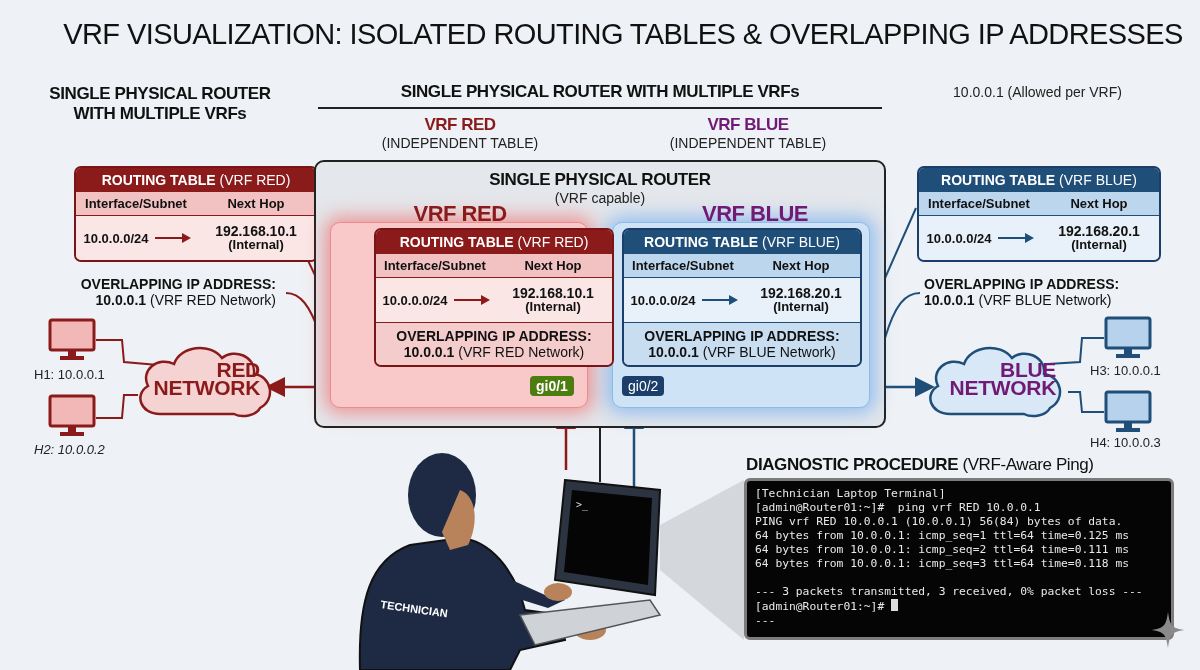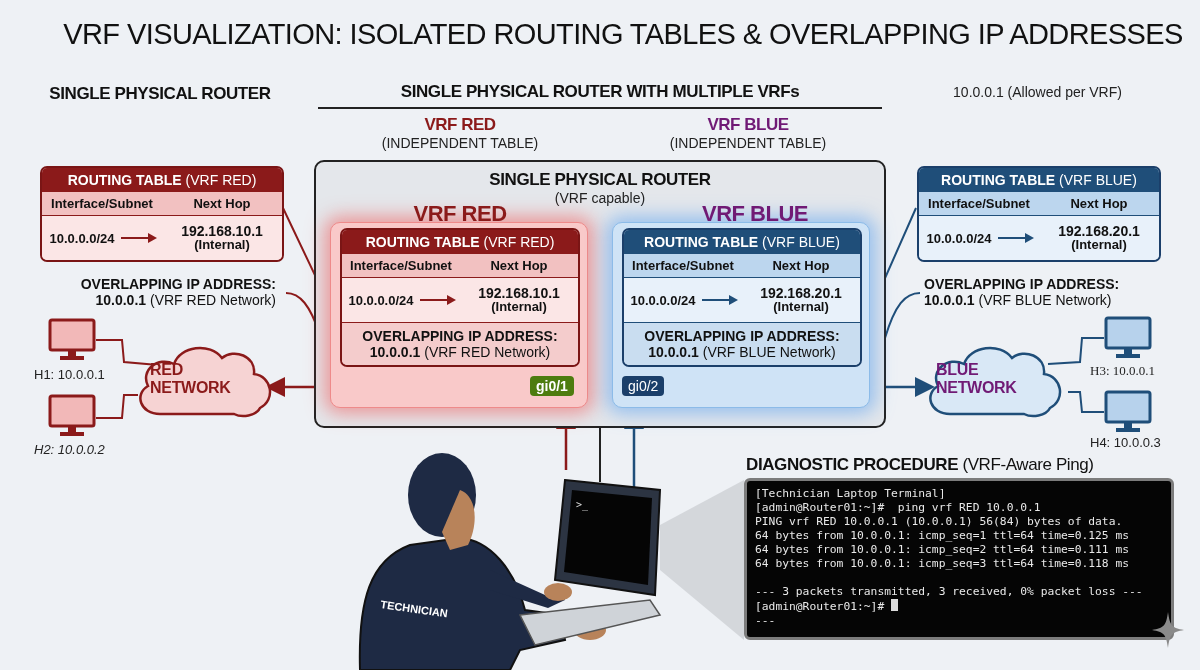--- a/index.html
+++ b/index.html
@@ -7,21 +7,21 @@
   body { background: #eef1f5; font-family: "Liberation Sans", "DejaVu Sans", sans-serif; color: #111; position: relative; }
   .abs { position: absolute; }
   .cond { font-family: "Liberation Sans", sans-serif; font-weight: 700; letter-spacing: -0.5px; }
   #title { left: 0; top: 18px; width: 1200px; text-align: center; font-size: 29px; font-weight: 400; letter-spacing: -0.6px; color: #111; margin-left: 23px; }
   .sec-title { font-size: 17px; font-weight: 700; text-align: center; line-height: 20px; color: #111; letter-spacing: -0.4px; }
   .sub { font-size: 14px; text-align: center; color: #222; }
   .vrf-red-c { color: #8b1a1a; }
   .vrf-blue-c { color: #701a75; }
 
   .rt { border-radius: 7px; overflow: hidden; border: 2px solid; }
-  .rt.red { border-color: #7a1515; background: #f7d6d6; }
+  .rt.red { border-color: #7a1515; background: #f7d6d6; margin-left: 34px; }
   .rt.blue { border-color: #1b3f6a; background: #d4e5f4; }
   .rt .hdr { color: #fff; font-size: 14px; text-align: center; height: 24px; line-height: 24px; }
   .rt.red .hdr { background: #8b1a1a; }
   .rt.blue .hdr { background: #1f4e79; }
   .rt .hdr b { font-weight: 700; }
   .rt .hdr span { font-weight: 400; }
   .rt .cols { display: flex; font-size: 13px; font-weight: 700; height: 24px; line-height: 24px; border-bottom: 1.5px solid; }
   .rt.red .cols { background: #f2c1c1; border-color: #8b1a1a; }
   .rt.blue .cols { background: #bcd6ee; border-color: #1f4e79; }
   .rt .cols div { flex: 1; text-align: center; }
@@ -43,36 +43,37 @@
   .ovl-label b { font-weight: 700; }
 
   #router-box { left: 314px; top: 160px; width: 572px; height: 268px; border: 2px solid #222; border-radius: 10px; background: #e4e7eb; }
   .glow-red { left: 330px; top: 222px; width: 258px; height: 186px; border-radius: 10px; background: #f9c9c9; box-shadow: 0 0 18px 6px rgba(240,90,90,0.55); border: 1.5px solid #ee8a8a; }
   .glow-blue { left: 612px; top: 222px; width: 258px; height: 186px; border-radius: 10px; background: #cfe3f6; box-shadow: 0 0 18px 6px rgba(90,160,240,0.55); border: 1.5px solid #8cbbe8; }
   .iface { font-size: 14px; color: #fff; padding: 2px 6px; border-radius: 4px; }
   .iface.red { background: #4d7c0f; font-weight: bold; }
   .iface.blue { background: #1b3f6a; }
 
   .host-label { font-size: 13px; color: #222; }
-  .net-label { font-size: 16px; font-weight: 700; text-align: left; line-height: 18px; letter-spacing: -0.3px; }
+  .net-label { font-size: 21px; font-weight: 700; text-align: right; line-height: 18px; letter-spacing: -0.3px; }
 
   #terminal { left: 744px; top: 478px; width: 430px; height: 162px; background: #050505; border: 3px solid #7c7c7c; border-radius: 6px; padding: 6px 8px; }
   #terminal pre { font-family: "DejaVu Sans Mono", "Liberation Mono", monospace; font-size: 11.3px; line-height: 14px; color: #e8e8e8; white-space: pre; }
   .cursor { display: inline-block; width: 7px; height: 12px; background: #ddd; vertical-align: -1px; }
   #diag-title { left: 746px; top: 455px; font-size: 17px; letter-spacing: -0.4px; }
   #diag-title b { font-weight: 700; }
   #diag-title span { font-weight: 400; }
 </style>
 </head>
 <body>
 
 <div id="title" class="abs">VRF VISUALIZATION: ISOLATED ROUTING TABLES &amp; OVERLAPPING IP ADDRESSES</div>
 
 <div class="abs sec-title" style="left:30px; top:84px; width:260px;">
   <div>SINGLE PHYSICAL ROUTER</div>
+  <div>WITH MULTIPLE VRFs</div>
 </div>
 
 <div class="abs sec-title" style="left:318px; top:82px; width:564px;">SINGLE PHYSICAL ROUTER WITH MULTIPLE VRFs</div>
 <div class="abs" style="left:318px; top:107px; width:564px; height:1.5px; background:#222;"></div>
 <div class="abs" style="left:340px; top:115px; width:240px; text-align:center;">
   <div class="cond vrf-red-c" style="font-size:17px;">VRF RED</div>
   <div class="sub">(INDEPENDENT TABLE)</div>
 </div>
 <div class="abs" style="left:628px; top:115px; width:240px; text-align:center;">
   <div class="cond vrf-blue-c" style="font-size:17px;">VRF BLUE</div>
@@ -234,21 +235,21 @@
 </svg>
 <div class="abs net-label vrf-blue-c" style="left:936px; top:361px; width:120px;">
   <div>BLUE</div>
     <div>NETWORK</div>
 </div>
 <svg class="abs" style="left:1104px; top:316px;" width="48" height="46">
   <rect x="2" y="2" width="44" height="30" rx="2" fill="#b7d2ec" stroke="#1f4e79" stroke-width="3"></rect>
   <rect x="20" y="32" width="8" height="7" fill="#1f4e79"></rect>
     <rect x="12" y="38" width="24" height="4" fill="#1f4e79"></rect>
 </svg>
-<div class="abs host-label" style="left:1090px; top:363px;font-family:Liberation Serif, serif;">H3: 10.0.0.1</div>
+<div class="abs host-label" style="left:1090px; top:363px;">H3: 10.0.0.1</div>
 <svg class="abs" style="left:1104px; top:390px;" width="48" height="46">
   <rect x="2" y="2" width="44" height="30" rx="2" fill="#b7d2ec" stroke="#1f4e79" stroke-width="3"></rect>
   <rect x="20" y="32" width="8" height="7" fill="#1f4e79"></rect>
     <rect x="12" y="38" width="24" height="4" fill="#1f4e79"></rect>
 </svg>
 <div class="abs host-label" style="left:1090px; top:435px;">H4: 10.0.0.3</div>
 
 <svg class="abs" style="left:330px; top:440px;" width="340" height="230">
 
   <path d="M30,230 C28,160 40,120 80,105 L130,98 C160,100 185,130 195,170 L230,175 L235,200 L190,210 L180,230 Z" fill="#1e2a44" stroke="#111" stroke-width="2"></path>

